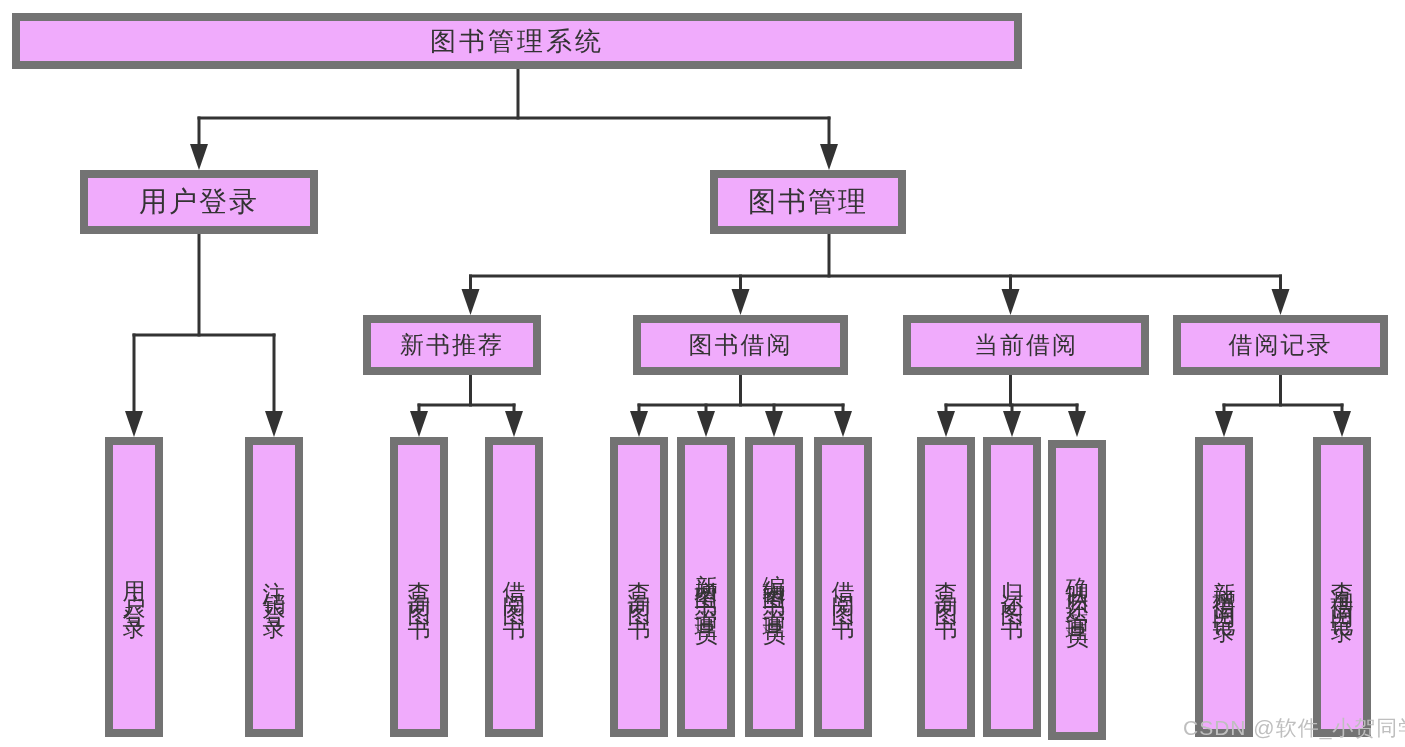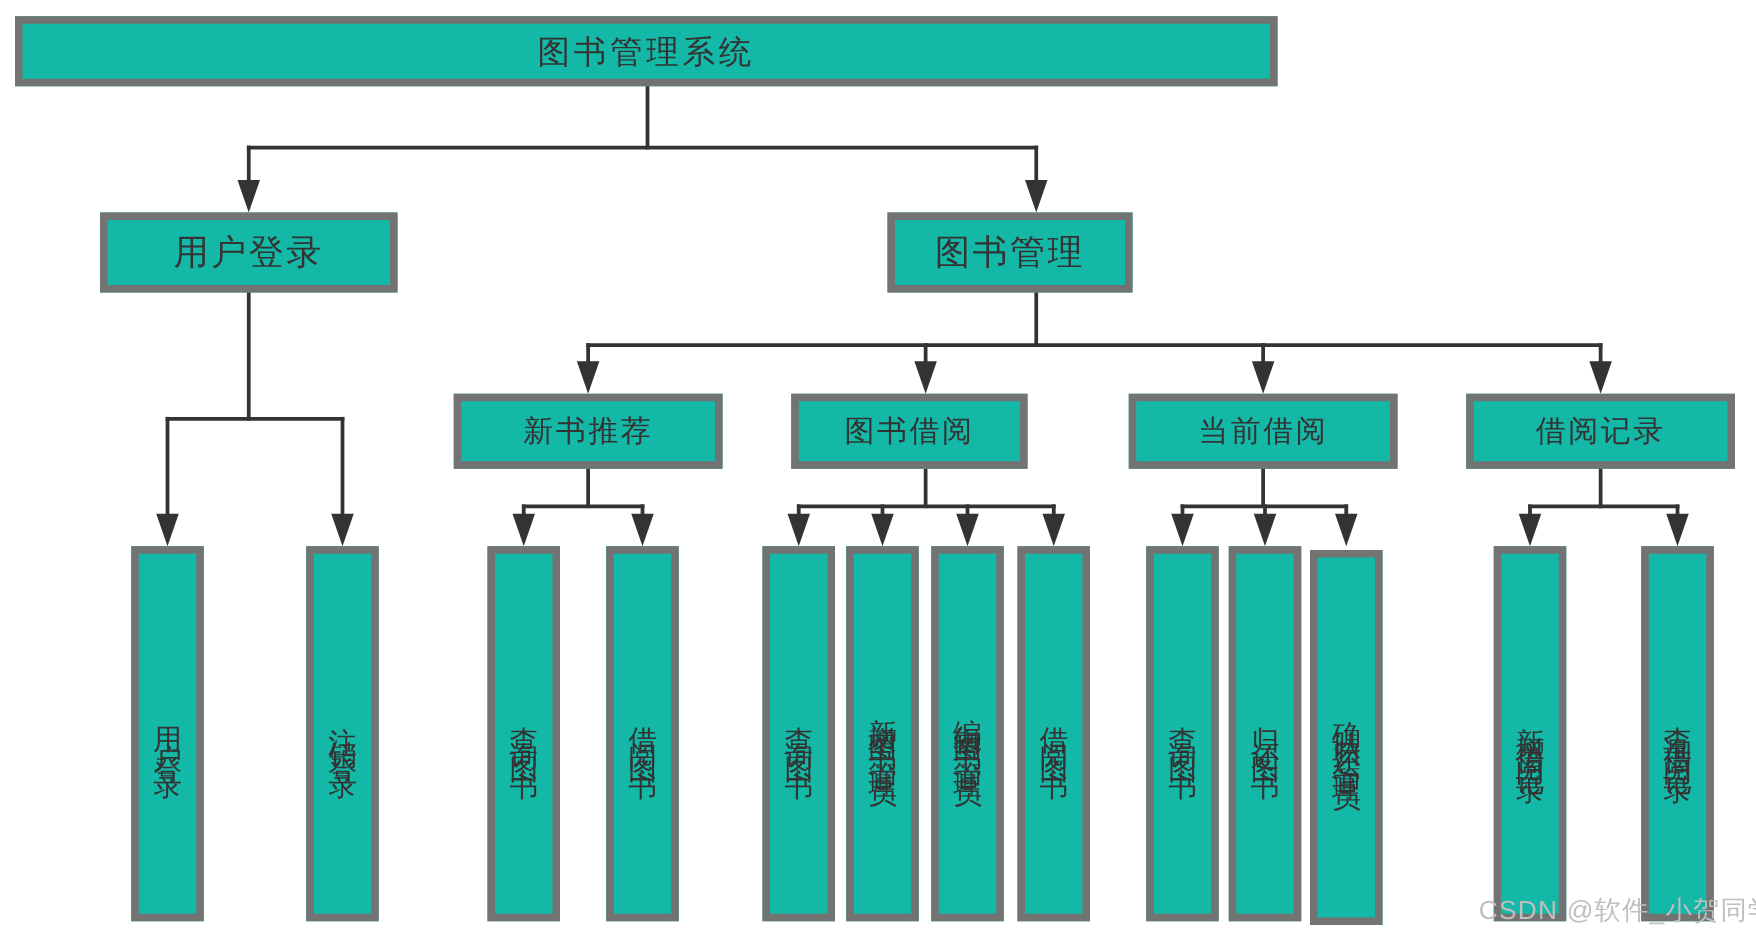--- a/index.html
+++ b/index.html
@@ -2,21 +2,21 @@
 <html><head>
 <meta charset="utf-8">
 <style>
   html,body{margin:0;padding:0;background:#ffffff;}
   .canvas{
     position:relative;width:1405px;height:747px;background:#ffffff;overflow:hidden;
     font-family:"Liberation Sans","DejaVu Sans",sans-serif;color:#333333;
   }
   svg.connectors{position:absolute;left:0;top:0;z-index:1;}
   .box{
-    position:absolute;background:#14b8a6;border:6px solid #737373;box-sizing:border-box;
+    position:absolute;background:#f0abfc;border:8px solid #737373;box-sizing:border-box;
     display:flex;align-items:center;justify-content:center;z-index:2;
   }
   .root-label{font-size:26px;letter-spacing:3px;}
   .l2-label{font-size:28px;letter-spacing:2px;}
   .l3-label{font-size:24px;letter-spacing:2px;}
   .vbox{writing-mode:vertical-lr;text-orientation:mixed;font-size:23px;line-height:1;}
   .v4{letter-spacing:12px;}
   .v6{letter-spacing:8px;}
   .v9{letter-spacing:7px;}
   .watermark{
@@ -93,23 +93,23 @@
       <polygon points="1215,411 1233,411 1224,437"></polygon>
       <polygon points="1333,411 1351,411 1342,437"></polygon>
     </g>
   </svg>
 
   <div class="box root-label" style="left:12px;top:13px;width:1010px;height:56px">图书管理系统</div>
 
   <div class="box l2-label" style="left:80px;top:170px;width:238px;height:64px">用户登录</div>
   <div class="box l2-label" style="left:710px;top:170px;width:196px;height:64px">图书管理</div>
 
-  <div class="box l3-label" style="left:363px;top:315px;width:215px;height:60px">新书推荐</div>
-  <div class="box l3-label" style="left:633px;top:315px;width:189px;height:60px">图书借阅</div>
-  <div class="box l3-label" style="left:903px;top:315px;width:215px;height:60px">当前借阅</div>
+  <div class="box l3-label" style="left:363px;top:315px;width:178px;height:60px">新书推荐</div>
+  <div class="box l3-label" style="left:633px;top:315px;width:215px;height:60px">图书借阅</div>
+  <div class="box l3-label" style="left:903px;top:315px;width:246px;height:60px">当前借阅</div>
   <div class="box l3-label" style="left:1173px;top:315px;width:215px;height:60px">借阅记录</div>
 
   <div class="box vbox v4" style="left:105px;top:437px;width:58px;height:300px">用户登录</div>
   <div class="box vbox v4" style="left:245px;top:437px;width:58px;height:300px">注销登录</div>
 
   <div class="box vbox v4" style="left:390px;top:437px;width:58px;height:300px">查询图书</div>
   <div class="box vbox v4" style="left:485px;top:437px;width:58px;height:300px">借阅图书</div>
 
   <div class="box vbox v4" style="left:610px;top:437px;width:58px;height:300px">查询图书</div>
   <div class="box vbox v9" style="left:677px;top:437px;width:58px;height:300px">新增图书（管理员）</div>

